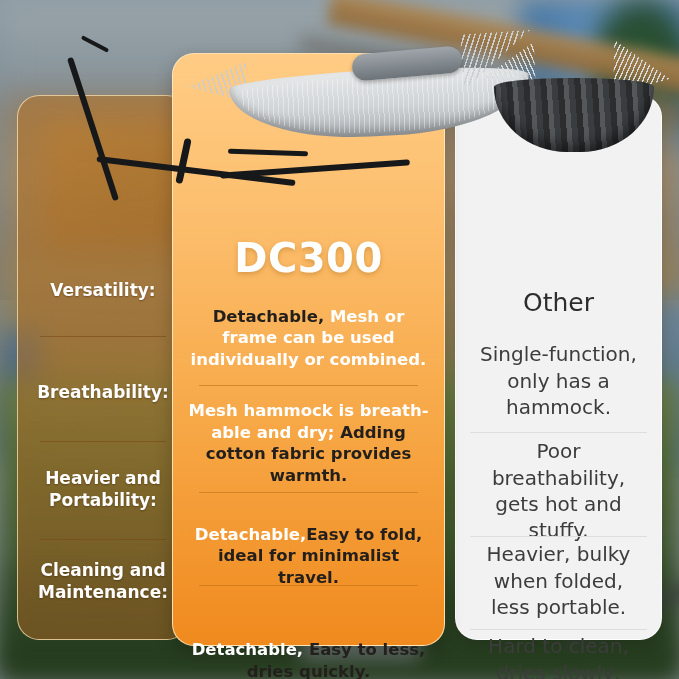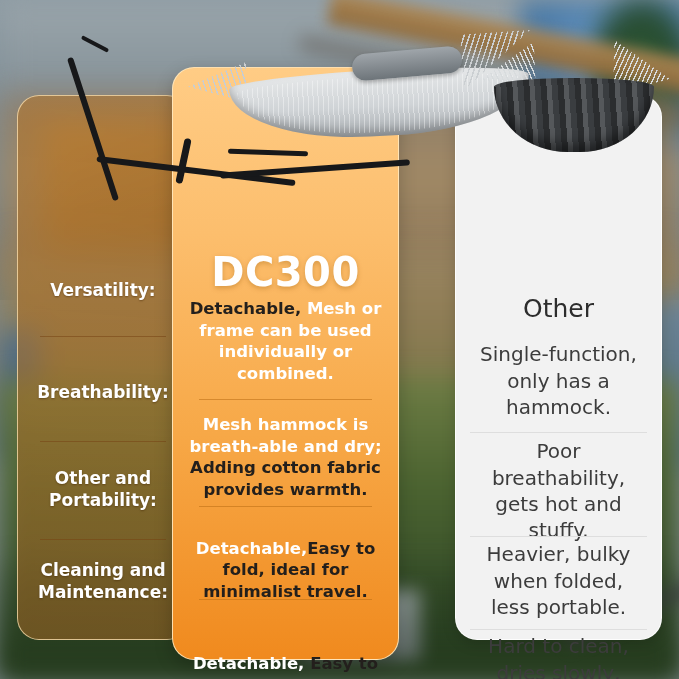--- a/index.html
+++ b/index.html
@@ -52,21 +52,21 @@
   .card{position:absolute;border-radius:22px;box-sizing:border-box;}
 
   .card-left{
     left:17px;top:95px;width:172px;height:545px;
     background:linear-gradient(185deg,rgba(176,118,48,.62) 0%,rgba(168,112,44,.60) 45%,rgba(150,98,36,.62) 100%);
     border:1px solid rgba(255,228,180,.75);
     backdrop-filter:blur(2px);
     overflow:hidden;
   }
   .card-mid{
-    left:172px;top:67px;width:227px;height:593px;
+    left:172px;top:53px;width:273px;height:593px;
     background:linear-gradient(180deg,#FFCC85 0%,#FCBE6D 28%,#F7A847 62%,#F08A1E 100%);
     border:1px solid rgba(255,232,190,.9);
     box-shadow:0 6px 18px rgba(0,0,0,.22);
     z-index:3;
   }
   .card-right{
     left:455px;top:95px;width:207px;height:545px;
     background:#f2f2f2;
     border:1px solid rgba(255,255,255,.85);
     box-shadow:0 4px 14px rgba(0,0,0,.16);
@@ -133,21 +133,21 @@
   .rrow .t{color:#3c3c3c;font-size:20px;font-weight:400;line-height:1.32;}
 
   .div-l{position:absolute;height:1px;left:22px;right:22px;background:rgba(120,70,20,.55);}
   .div-m{position:absolute;height:1px;left:26px;right:26px;background:rgba(186,110,20,.55);}
   .div-r{position:absolute;height:1px;left:14px;right:14px;background:#dedede;}
 
   .mid-title{position:absolute;left:0;width:100%;text-align:center;top:181px;
     color:#fff;font-size:40px;font-weight:800;letter-spacing:.5px;z-index:5;
     text-shadow:0 2px 5px rgba(150,90,10,.35);}
   .right-title{position:absolute;left:0;width:100%;text-align:center;top:192px;
-    color:#2d2d2d;font-size:25px;font-weight:400;margin-top:6px;}
+    color:#2d2d2d;font-size:25px;font-weight:400;}
 </style>
 </head>
 <body>
 
 <div id="stage">
 
   <div class="bg">
     <div class="bg-sky"></div>
     <div class="bg-ceiling"></div>
     <div class="bg-skypatch"></div>
@@ -171,21 +171,21 @@
         <span class="t">Versatility:</span>
       </div>
       <div class="div-l" style="top:240px;"></div>
 
       <div class="lrow" style="top:262px;height:70px;">
         <span class="t">Breathability:</span>
       </div>
       <div class="div-l" style="top:345px;"></div>
 
       <div class="lrow" style="top:358px;height:72px;">
-        <span class="t">Other and Portability:</span>
+        <span class="t">Heavier and Portability:</span>
       </div>
       <div class="div-l" style="top:443px;"></div>
 
       <div class="lrow" style="top:450px;height:72px;">
         <span class="t">Cleaning and Maintenance:</span>
       </div>
     </div>
   </div>
 
   <div class="card card-mid">

